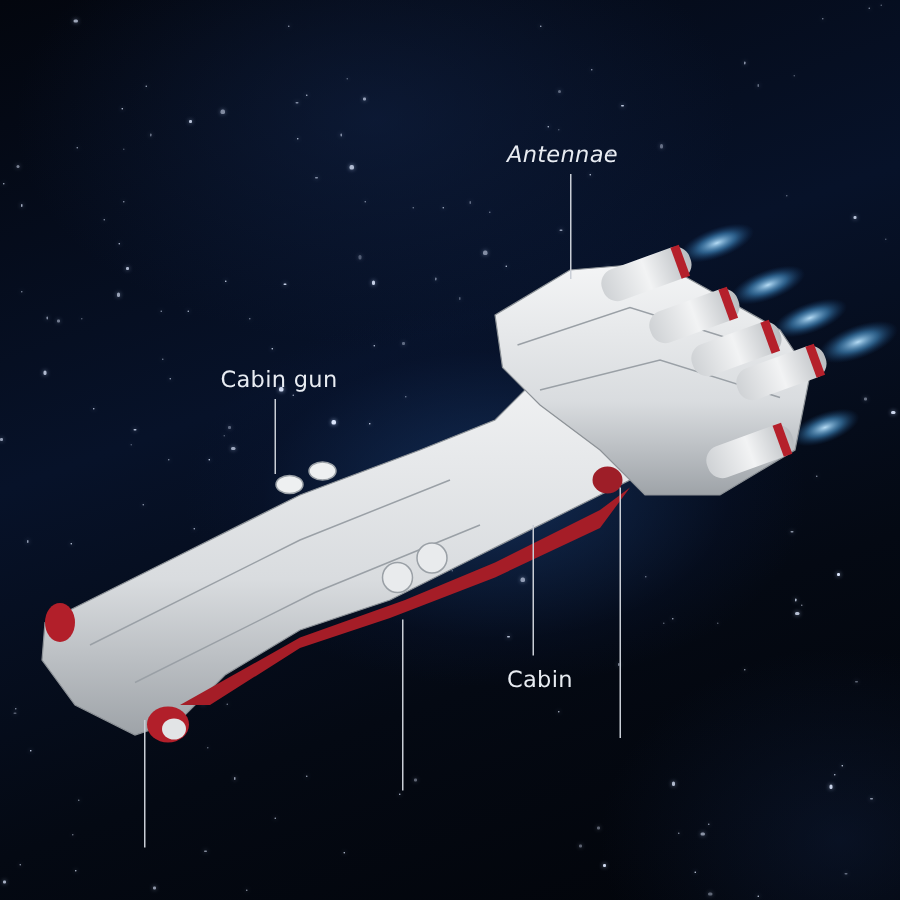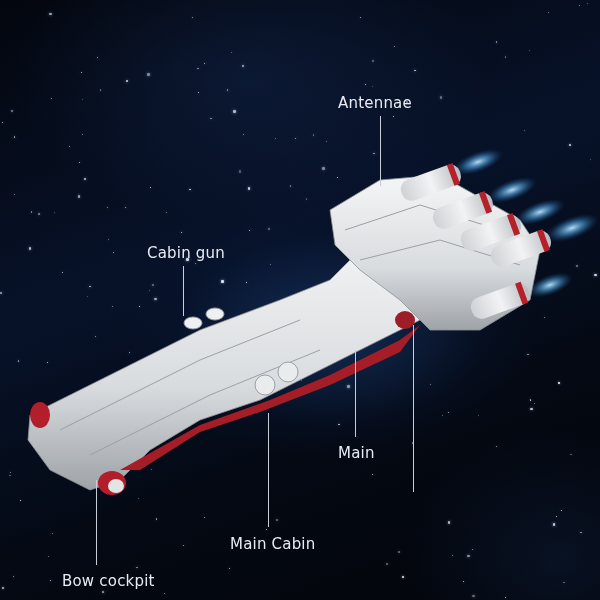--- a/index.html
+++ b/index.html
@@ -264,18 +264,16 @@
     </g>
   </svg>
 
   <div class="leader" style="left:380px; top:116px; height:70px;"></div>
   <div class="leader" style="left:183px; top:266px; height:50px;"></div>
   <div class="leader" style="left:355px; top:350px; height:87px;"></div>
   <div class="leader" style="left:413px; top:325px; height:167px;"></div>
   <div class="leader" style="left:268px; top:413px; height:114px;"></div>
   <div class="leader" style="left:96px; top:480px; height:85px;"></div>
 
-  <div class="label" style="left:338px; top:94px;">Antennae</div>
+  <div class="label" style="left:338px; top:94px;font-style:italic;">Antennae</div>
   <div class="label" style="left:147px; top:244px;">Cabin gun</div>
-  <div class="label" style="left:338px; top:444px;">Main</div>
-  <div class="label" style="left:230px; top:535px;">Main Cabin</div>
-  <div class="label" style="left:62px; top:572px;">Bow cockpit</div>
+  <div class="label" style="left:338px; top:444px;">Cabin</div>
 </div>
 
 </body></html>

